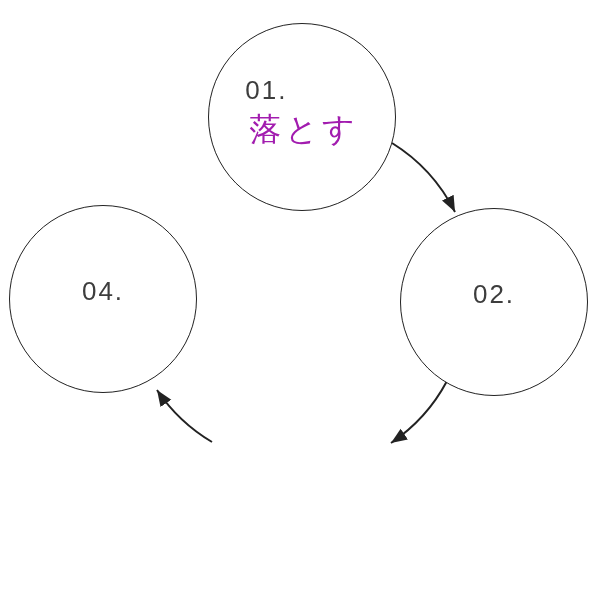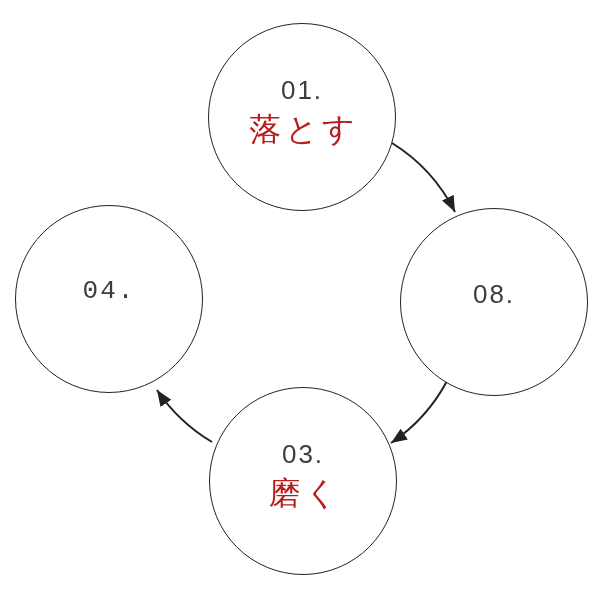--- a/index.html
+++ b/index.html
@@ -24,44 +24,43 @@
     border: 1.5px solid #222222;
     border-radius: 50%;
     background: #ffffff;
     display: flex;
     align-items: center;
     justify-content: center;
   }
   .circle-inner {
     display: flex;
     flex-direction: column;
-    align-items: center;
     transform: translateY(-5px);
   }
   .step-number {
     font-size: 26px;
     line-height: 1.15;
     letter-spacing: 2px;
     color: #3d3d3d;
     font-weight: 400;
     margin-bottom: 5px;
   }
   .step-label {
     font-size: 32px;
     line-height: 1.15;
     letter-spacing: 4px;
     text-indent: 4px; 
-    color: #b91c1c;
+    color: #a21caf;
     font-weight: 400;
     white-space: nowrap;
   }
   .c1 { left: 208px; top: 23px; }
   .c2 { left: 400px; top: 208px; }
   .c3 { left: 209px; top: 387px; }
-  .c4 { left: 15px;  top: 205px; font-family: Liberation Mono, monospace; }
+  .c4 { left: 9px;  top: 205px; }
   .arrow-path {
     stroke: #222222;
     stroke-width: 2;
     fill: none;
   }
 </style>
 </head>
 <body>
 
 <div class="stage">
@@ -79,30 +78,24 @@
 
   <div class="circle c1">
     <div class="circle-inner">
       <span class="step-number">01.</span>
       <span class="step-label">落とす</span>
     </div>
   </div>
 
   <div class="circle c2">
     <div class="circle-inner">
-      <span class="step-number">08.</span>
+      <span class="step-number">02.</span>
     </div>
   </div>
 
-  <div class="circle c3">
-    <div class="circle-inner">
-      <span class="step-number">03.</span>
-      <span class="step-label">磨く</span>
-    </div>
-  </div>
 
   <div class="circle c4">
     <div class="circle-inner">
       <span class="step-number">04.</span>
     </div>
   </div>
 
 </div>
 
 </body></html>

